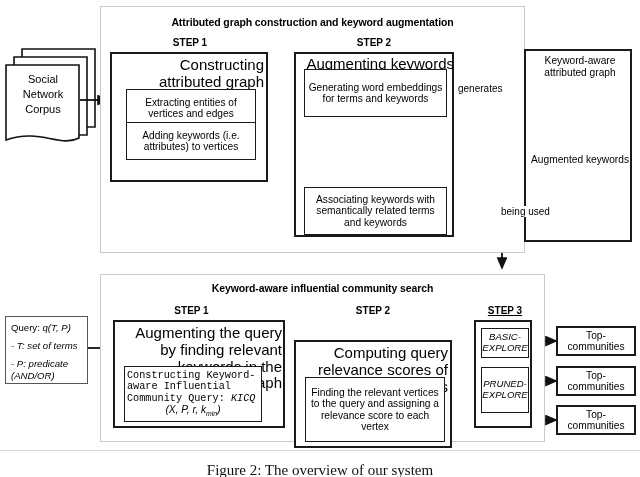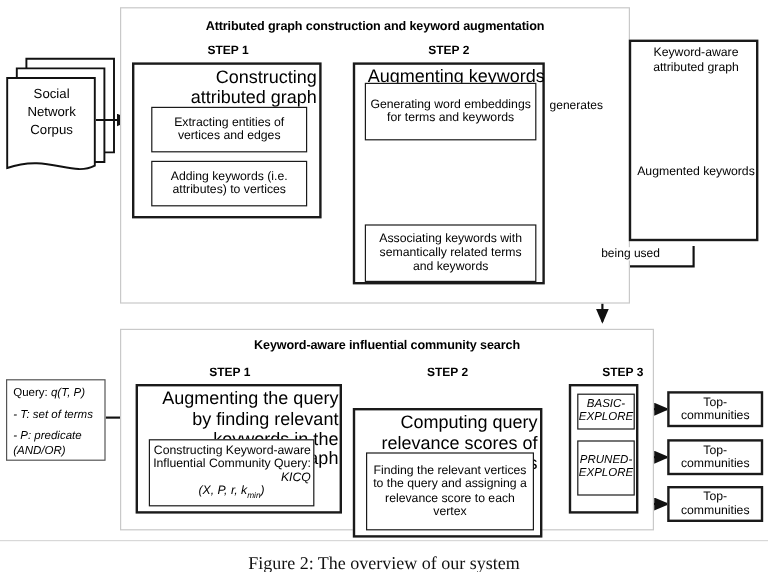--- a/index.html
+++ b/index.html
@@ -194,58 +194,58 @@
   <div class="panel abs" style="left:100px; top:6px; width:425px; height:247px;">
     <div class="panel-title" style="top:9px;">Attributed graph construction and keyword augmentation</div>
   </div>
 
   <div class="step-label" style="left:110px; top:37px; width:160px;">STEP 1</div>
   <div class="step-label" style="left:294px; top:37px; width:160px;">STEP 2</div>
 
   <div class="box outer" style="left:110px; top:52px; width:158px; height:130px;">
     <div class="outer-head" style="top:3px; padding:0 4px;">Constructing attributed graph</div>
     <div class="inner" style="left:14px; top:35px; width:130px; height:38px;">Extracting entities of vertices and edges</div>
-    <div class="inner" style="left:14px; top:80px; width:130px; height:38px;">Adding keywords (i.e. attributes) to vertices</div>
+    <div class="inner" style="left:14px; top:68px; width:130px; height:38px;">Adding keywords (i.e. attributes) to vertices</div>
   </div>
 
   <div class="box outer" style="left:294px; top:52px; width:160px; height:185px;">
     <div class="outer-head" style="top:2px;">Augmenting keywords</div>
     <div class="inner" style="left:8px; top:15px; width:143px; height:48px;">Generating word embeddings for terms and keywords</div>
     <div class="inner" style="left:8px; top:133px; width:143px; height:48px;">Associating keywords with semantically related terms and keywords</div>
   </div>
 
   <div class="doc-text" style="left:8px; top:72px; width:70px;">Social Network Corpus</div>
 
   <div class="conn-label" style="left:457px; top:83px;">generates</div>
 
-  <div class="box outer" style="left:524px; top:33px; width:108px; height:168px;">
+  <div class="box outer" style="left:524px; top:49px; width:108px; height:193px;">
     <div class="graph-caption" style="top:4px;">Keyword-aware attributed graph</div>
     <div class="graph-caption" style="top:103px;">Augmented keywords</div>
   </div>
 
   <div class="conn-label" style="left:500px; top:206px;">being used</div>
 
   <div class="panel abs" style="left:100px; top:274px; width:445px; height:168px;">
     <div class="panel-title" style="top:7px;">Keyword-aware influential community search</div>
   </div>
 
   <div class="step-label" style="left:113px; top:305px; width:157px;">STEP 1</div>
   <div class="step-label" style="left:294px; top:305px; width:158px;">STEP 2</div>
-  <div class="step-label" style="left:490px; top:305px; width:58px;">STEP 3</div>
+  <div class="step-label" style="left:476px; top:305px; width:58px;text-decoration:underline;">STEP 3</div>
 
   <div class="query-box" style="left:5px; top:316px; width:83px; height:68px;">
     <div><span>Query: </span><span class="italic">q(T, P)</span></div>
     <div class="italic">- T: set of terms</div>
     <div class="italic">- P: predicate (AND/OR)</div>
   </div>
 
   <div class="box outer" style="left:113px; top:320px; width:172px; height:108px;">
     <div class="outer-head" style="top:3px; padding:0 3px;">Augmenting the query by finding relevant keywords in the attributed graph</div>
     <div class="inner" style="left:9px; top:44px; width:138px; height:56px; flex-direction:column; line-height:1.12;">
-      <div style="text-align:right;">
+      <div style="text-align:left;font-family:Liberation Mono, monospace;">
         <span>Constructing Keyword-aware Influential Community Query: </span><span class="italic">KICQ</span>
       </div>
       <div class="italic" style="text-align:center;">
         <span>(X, P, r, k</span><sub>min</sub><span>)</span>
       </div>
     </div>
   </div>
 
   <div class="box outer" style="left:294px; top:320px; width:158px; height:108px;margin-top:20px;">
     <div class="outer-head" style="top:3px; padding:0 4px;">Computing query relevance scores of vertices</div>

